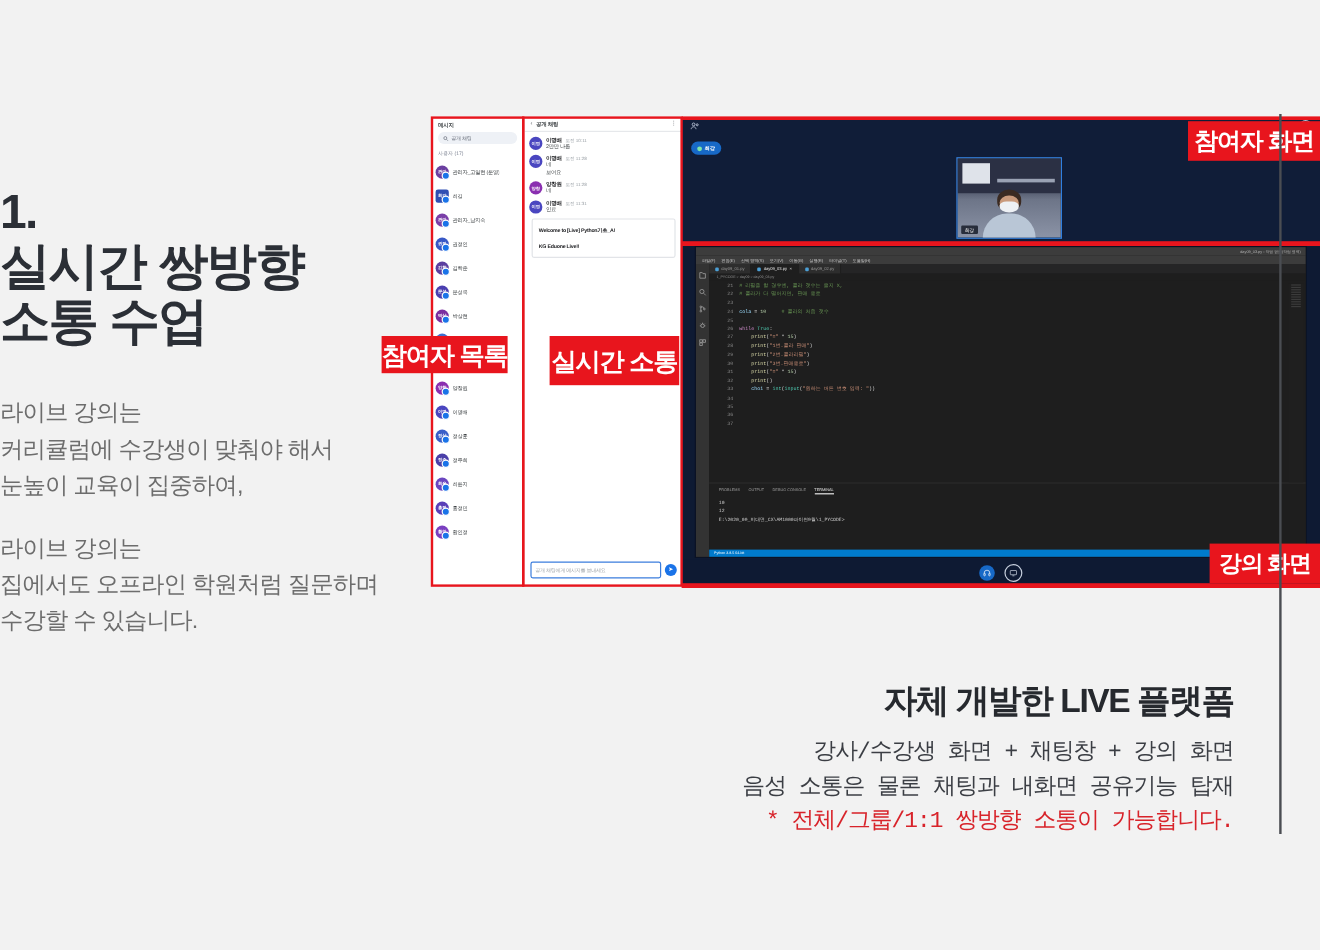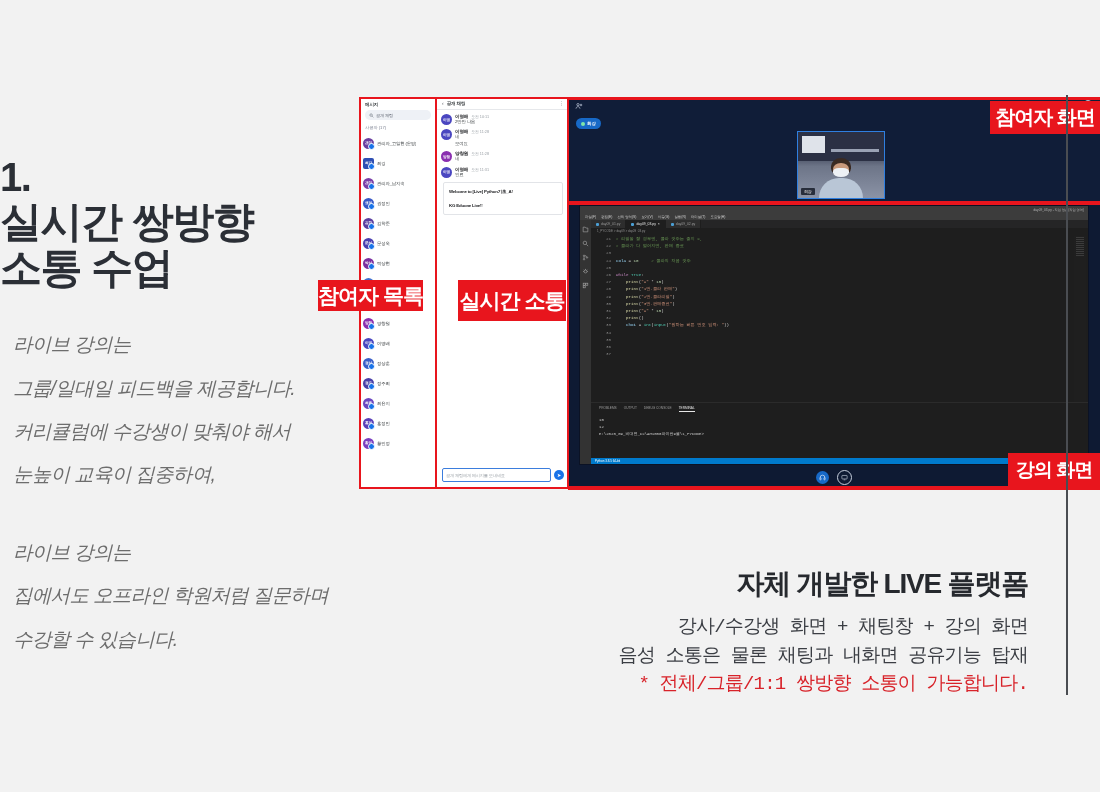--- a/index.html
+++ b/index.html
@@ -15,21 +15,21 @@
   
   .left-copy{position:absolute;left:0;top:155px;width:360px;}
   .headline{
     color:#2b2f36;font-weight:bold;font-size:42px;line-height:1.10;
     letter-spacing:-1.5px;margin:0 0 0 0;
   }
   .headline .num{display:block;font-size:40px;}
   .headline .l2{display:block;}
   .headline .l3{display:block;}
   .body-copy{margin-top:38px;color:#6d6d6d;font-size:19.5px;line-height:1.55;letter-spacing:-0.7px;}
-  .body-copy p{margin:13px;font-style:italic;}
+  .body-copy p{margin:0;}
   .body-copy .gap{height:22px;}
 
   
   .right-copy{position:absolute;right:72px;top:565px;width:620px;text-align:right;}
   .rc-title{color:#26292e;font-weight:bold;font-size:28px;letter-spacing:-1.2px;margin:0;}
   .rc-lines{margin-top:10px;color:#3b3e44;font-size:19px;line-height:1.50;letter-spacing:-0.8px;}
   .rc-lines p{margin:0;font-family:Liberation Mono, monospace;}
   .rc-red{color:#d8232a;}
   .v-divider{position:absolute;left:1066px;top:95px;width:2px;height:600px;background:#4a4d52;}
 
@@ -207,21 +207,20 @@
 <div class="page">
 
   <div class="left-copy">
     <div class="headline">
       <span class="num">1.</span>
       <span class="l2">실시간 쌍방향</span>
       <span class="l3">소통 수업</span>
     </div>
     <div class="body-copy">
       <p>라이브 강의는</p>
-      <p>그룹/일대일 피드백을 제공합니다.</p>
       <p>커리큘럼에 수강생이 맞춰야 해서</p>
       <p>눈높이 교육이 집중하여,</p>
       <div class="gap"></div>
       <p>라이브 강의는</p>
       <p>집에서도 오프라인 학원처럼 질문하며</p>
       <p>수강할 수 있습니다.</p>
     </div>
   </div>
 
   <div class="app">

